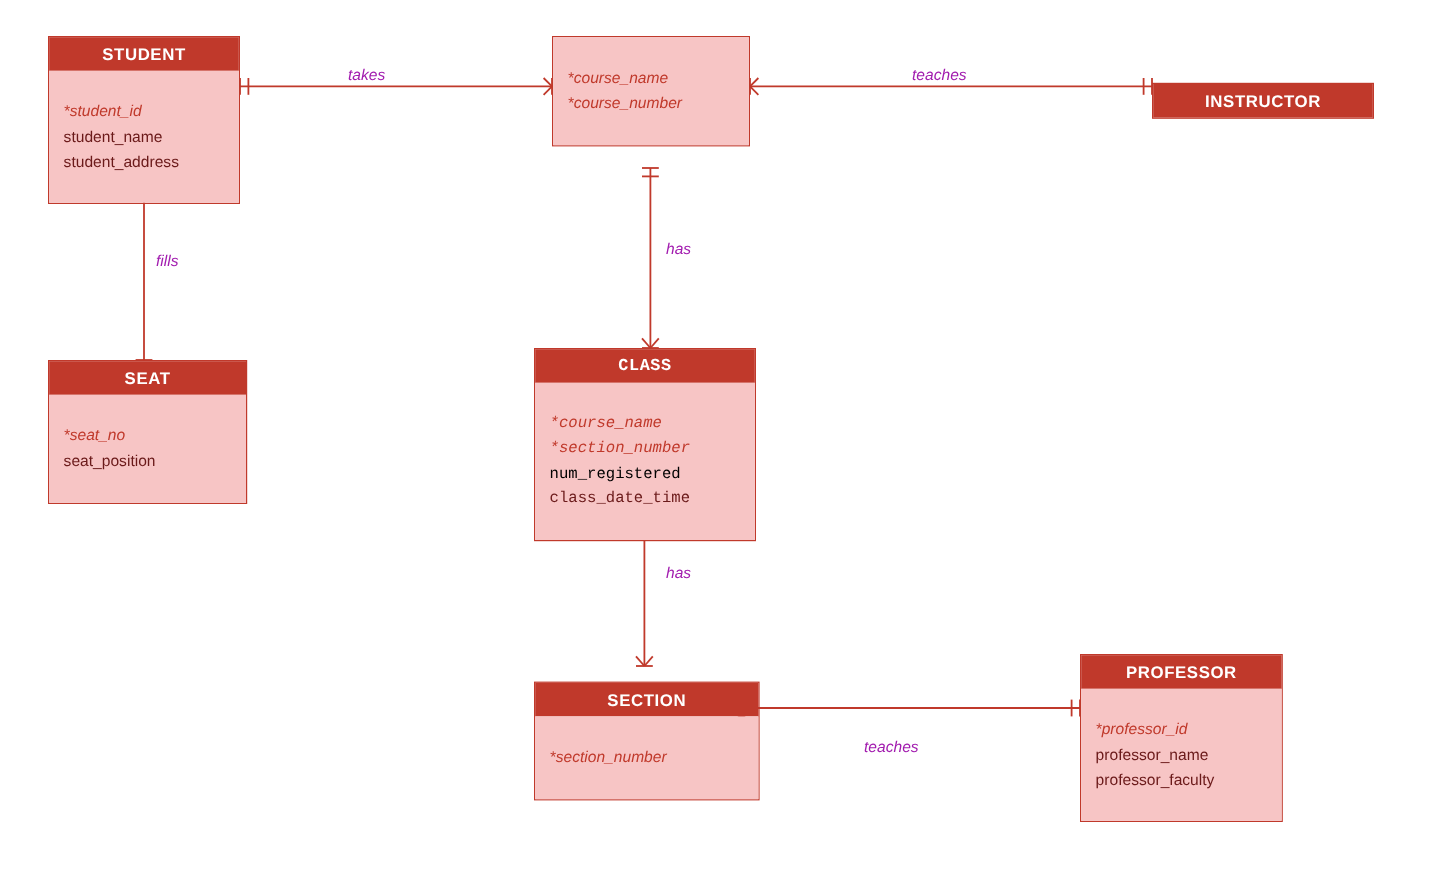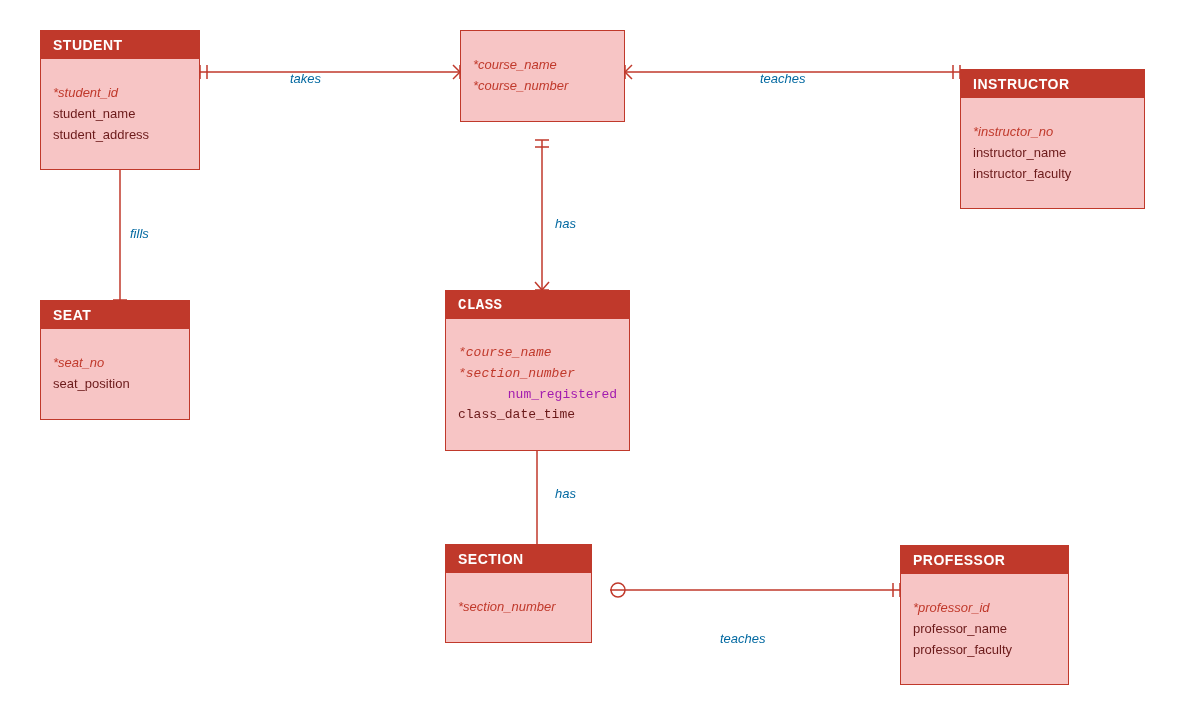--- a/index.html
+++ b/index.html
@@ -18,52 +18,50 @@
     }
     .entity {
       position: absolute;
       border: 1.5px solid #c0392b;
     }
     .entity-header {
       background: #c0392b;
       color: #fff;
       font-weight: bold;
       font-size: 14px;
-      text-align: left;
+      text-align: center;
       padding: 6px 12px;
       letter-spacing: 0.5px;
     }
     .entity-body {
       background: #f7c5c5;
       padding: 24px 12px;
       font-size: 13px;
       color: #6b1a1a;
       line-height: 1.6;
     }
     .entity-body .pk {
       color: #c0392b;
       font-style: italic;
     }
     .entity-body .fk {
-      color: #a21caf;
-      text-align: right;
+      color: #000000;
     }
     svg.lines {
       position: absolute;
       top: 0; left: 0;
       width: 1201px;
       height: 724px;
       pointer-events: none;
     }
     .rel-label {
       position: absolute;
-      color: #0369a1;
+      color: #a21caf;
       font-size: 13px;
       font-style: italic;
-      margin-top: 16px;
     }
   </style>
 </head>
 <body>
 
 <div class="diagram-container">
 
   <svg class="lines">
 
     <line x1="200" y1="72" x2="460" y2="72" stroke="#c0392b" stroke-width="1.5"></line>
@@ -136,46 +134,41 @@
 
   <div class="entity" style="left:460px; top:30px; width:165px;">
     <div class="entity-body">
       <div class="pk">*course_name</div>
       <div class="pk">*course_number</div>
     </div>
   </div>
 
   <div class="entity" style="left:960px; top:30px; width:185px;margin-top:39px;">
     <div class="entity-header">INSTRUCTOR</div>
-    <div class="entity-body">
-      <div class="pk">*instructor_no</div>
-      <div>instructor_name</div>
-      <div>instructor_faculty</div>
-    </div>
   </div>
 
-  <div class="entity" style="left:40px; top:300px; width:150px;">
+  <div class="entity" style="left:40px; top:300px; width:166px;">
     <div class="entity-header">SEAT</div>
     <div class="entity-body">
       <div class="pk">*seat_no</div>
       <div>seat_position</div>
     </div>
   </div>
 
   <div class="entity" style="left:445px; top:290px; width:185px;font-family:Liberation Mono, monospace;">
     <div class="entity-header">CLASS</div>
     <div class="entity-body">
       <div class="pk">*course_name</div>
       <div class="pk">*section_number</div>
       <div class="fk">num_registered</div>
       <div>class_date_time</div>
     </div>
   </div>
 
-  <div class="entity" style="left:445px; top:544px; width:147px;">
+  <div class="entity" style="left:445px; top:568px; width:188px;">
     <div class="entity-header">SECTION</div>
     <div class="entity-body">
       <div class="pk">*section_number</div>
     </div>
   </div>
 
   <div class="entity" style="left:900px; top:545px; width:169px;">
     <div class="entity-header">PROFESSOR</div>
     <div class="entity-body">
       <div class="pk">*professor_id</div>

